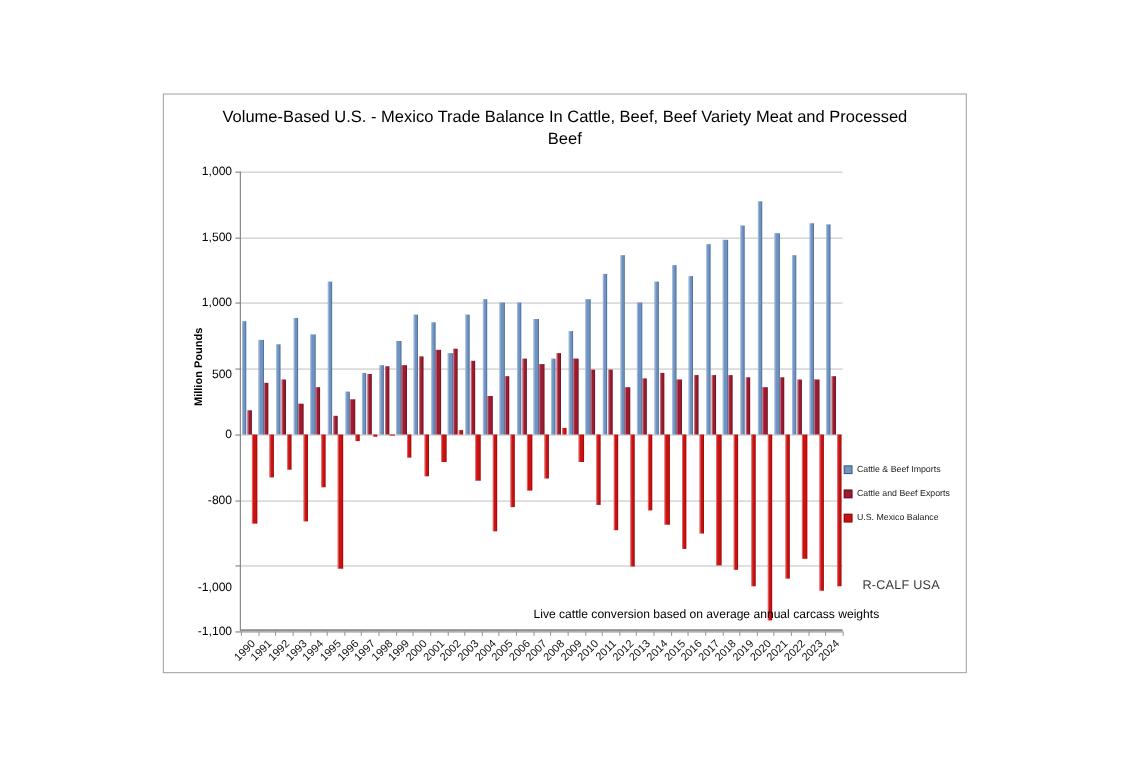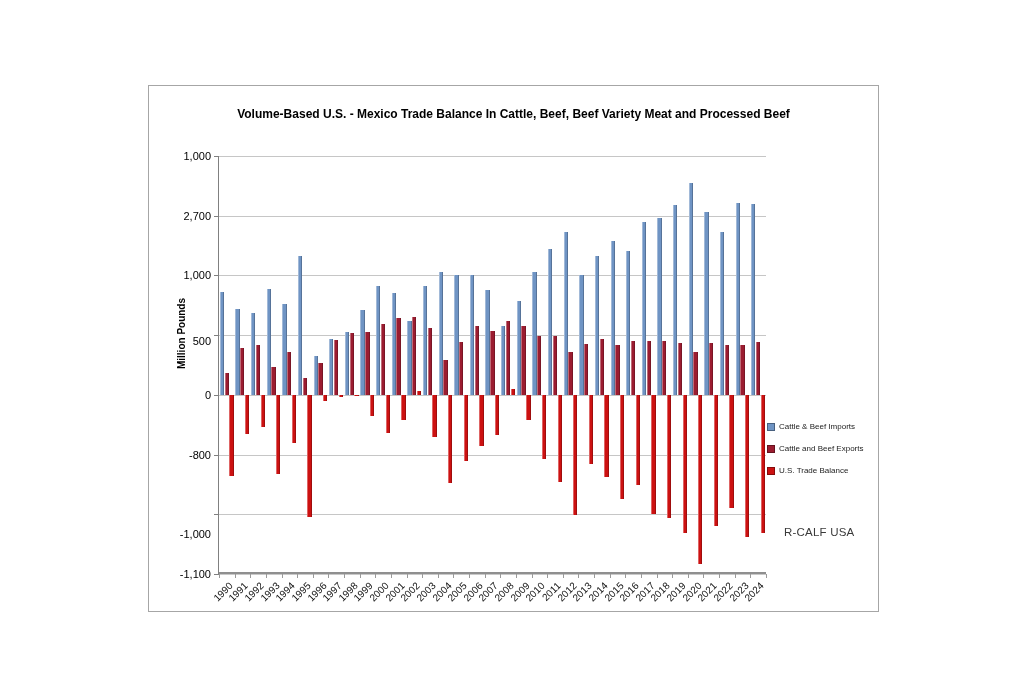--- a/index.html
+++ b/index.html
@@ -1,19 +1,19 @@
 <!DOCTYPE html>
 <html><head>
 <meta charset="utf-8">
 <style>
   html,body{margin:0;padding:0;background:#ffffff;}
   body{width:1024px;height:698px;position:relative;font-family:"Liberation Sans","DejaVu Sans",sans-serif;overflow:hidden;}
   .chart-box{position:absolute;left:148px;top:85px;width:729px;height:525px;background:#ffffff;border:1px solid #a6a6a6;}
-  .chart-title{position:absolute;left:0;right:0;top:11px;margin:10px auto;width:640px;text-align:center;
-    font-size:12px;font-weight:bold;color:#000;line-height:1.3;}
+  .chart-title{position:absolute;left:0;right:0;top:11px;margin:0 auto;width:640px;text-align:center;
+    font-size:15px;font-weight:normal;color:#000;line-height:1.3;}
   .ylabel{position:absolute;left:-18px;top:242px;width:100px;text-align:center;transform:rotate(-90deg);
     font-size:10px;font-weight:bold;color:#000;}
   .plot{position:absolute;left:70px;top:70px;width:547px;height:418px;}
   .gridline{position:absolute;left:0;width:100%;height:1px;background:#c6c6c6;}
   .yaxis-line{position:absolute;left:-1px;top:0;width:1px;height:100%;background:#808080;}
   .xaxis-line{position:absolute;left:0;bottom:-1px;width:100%;height:2px;background:#8f8f8f;border-bottom:1px solid #c9c9c9;}
   .ytick{position:absolute;left:-5px;width:5px;height:1px;background:#808080;}
   .xtick{position:absolute;bottom:-4px;width:1px;height:4px;background:#9a9a9a;}
   .ytick-label{position:absolute;left:-62px;width:54px;text-align:right;font-size:11px;line-height:12px;color:#000;}
   .xtick-label{position:absolute;width:34px;text-align:right;white-space:nowrap;font-size:10px;color:#111;
@@ -34,21 +34,21 @@
   <div class="chart-title">Volume-Based U.S. - Mexico Trade Balance In Cattle, Beef, Beef Variety Meat and Processed Beef</div>
   <div class="ylabel">Million Pounds</div>
   <div class="plot" id="plot">
     <div class="yaxis-line"></div>
     <div class="xaxis-line"></div>
   <div class="gridline" style="top: 0px;"></div>
       <div class="ytick" style="top: 0px;"></div>
       <div class="ytick-label" style="top: -6px;">1,000</div>
       <div class="gridline" style="top: 59.7143px;"></div>
       <div class="ytick" style="top: 59.7143px;"></div>
-      <div class="ytick-label" style="top: 53.7143px;">2,700</div>
+      <div class="ytick-label" style="top: 53.7143px;">1,500</div>
       <div class="gridline" style="top: 119.429px;"></div>
       <div class="ytick" style="top: 119.429px;"></div>
       <div class="ytick-label" style="top: 113.429px;">1,000</div>
       <div class="gridline" style="top: 179.143px;"></div>
       <div class="ytick" style="top: 179.143px;"></div>
       <div class="ytick-label" style="top: 179px;">500</div>
       <div class="gridline" style="top: 238.857px;"></div>
       <div class="ytick" style="top: 238.857px;"></div>
       <div class="ytick-label" style="top: 232.857px;">0</div>
       <div class="gridline" style="top: 298.571px;"></div>
@@ -240,17 +240,18 @@
       <div class="legend-item">
         <span class="legend-swatch" style="background: rgb(111, 148, 196);"></span>
         <span class="legend-label">Cattle &amp; Beef Imports</span>
       </div>
       <div class="legend-item">
         <span class="legend-swatch" style="background: rgb(155, 28, 48);"></span>
         <span class="legend-label">Cattle and Beef Exports</span>
       </div>
       <div class="legend-item">
         <span class="legend-swatch" style="background: rgb(204, 17, 17);"></span>
-        <span class="legend-label">U.S. Trade Balance</span>
+        <span class="legend-label">U.S. Mexico Balance</span>
       </div>
     </div>
   <div class="watermark">R-CALF USA</div>
+  <div class="conversion-note">Live cattle conversion based on average annual carcass weights</div>
 </div>
 
 </body></html>

